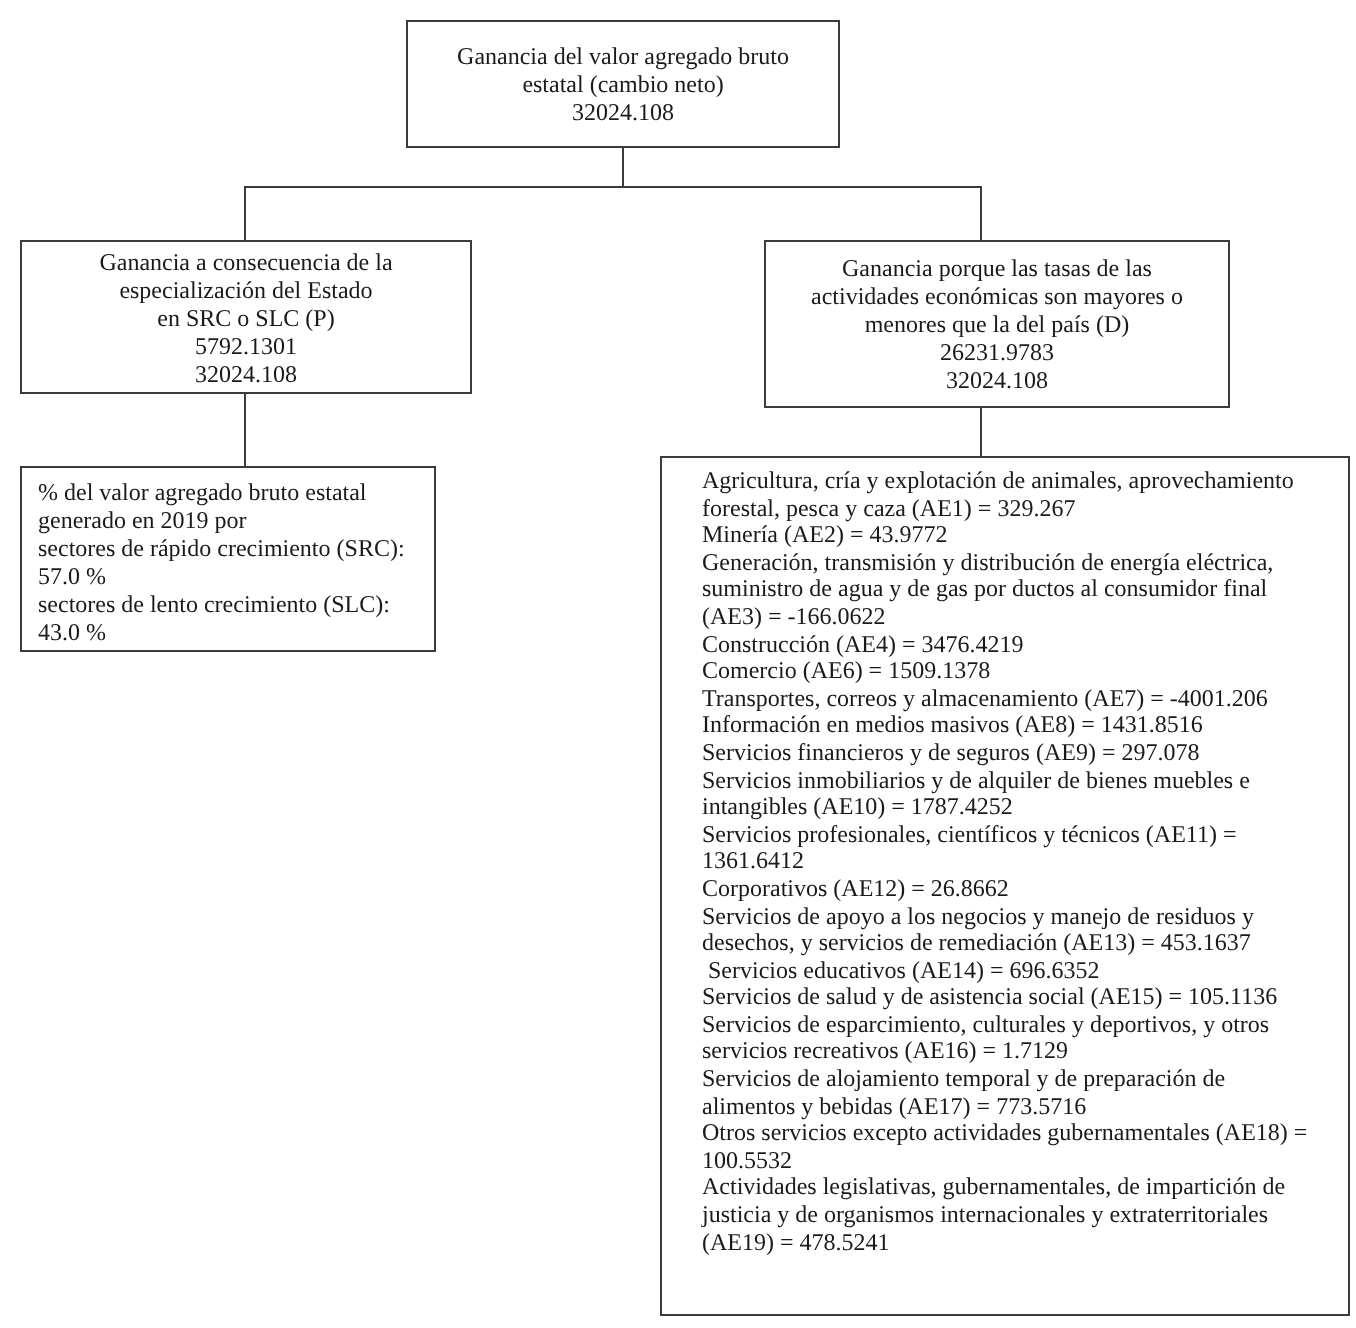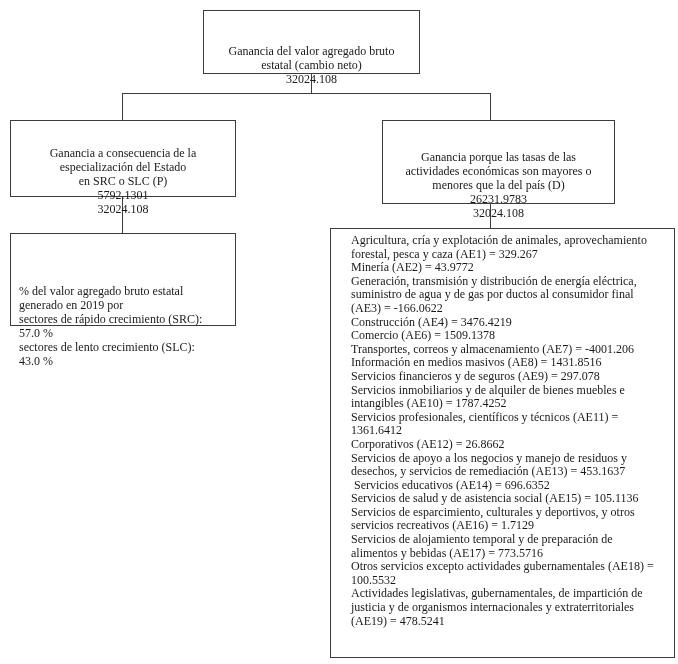--- a/index.html
+++ b/index.html
@@ -25,26 +25,25 @@
     line-height: 14px;
   }
   .node-centered {
     display: flex;
     align-items: center;
     justify-content: center;
     text-align: center;
   }
   .node-text {
     white-space: pre-line;
-    margin-top: 45px;
   }
   #root-node   { left: 203px; top: 10px;  width: 217px; height: 64px; }
   #left-branch { left: 10px;  top: 120px; width: 226px; height: 77px; }
   #right-branch{ left: 382px; top: 120px; width: 233px; height: 84px; }
-  #left-detail { left: 10px;  top: 233px; width: 226px; height: 93px; padding: 5px 8px; }
+  #left-detail { left: 10px;  top: 233px; width: 208px; height: 93px; padding: 5px 8px; }
   #right-detail{ left: 330px; top: 228px; width: 345px; height: 430px; padding: 5px 20px;
                  font-size: 12px; line-height: 13.6px; }
   #right-detail .detail-entry { white-space: pre-wrap; }
   #left-detail .node-text { text-align: left; }
   .connector {
     position: absolute;
     background: #3c3c3c;
   }
   #c-stem        { left: 311px; top: 74px;  width: 1px;   height: 19px; }
   #c-horizontal  { left: 122px; top: 93px;  width: 369px; height: 1px; }

